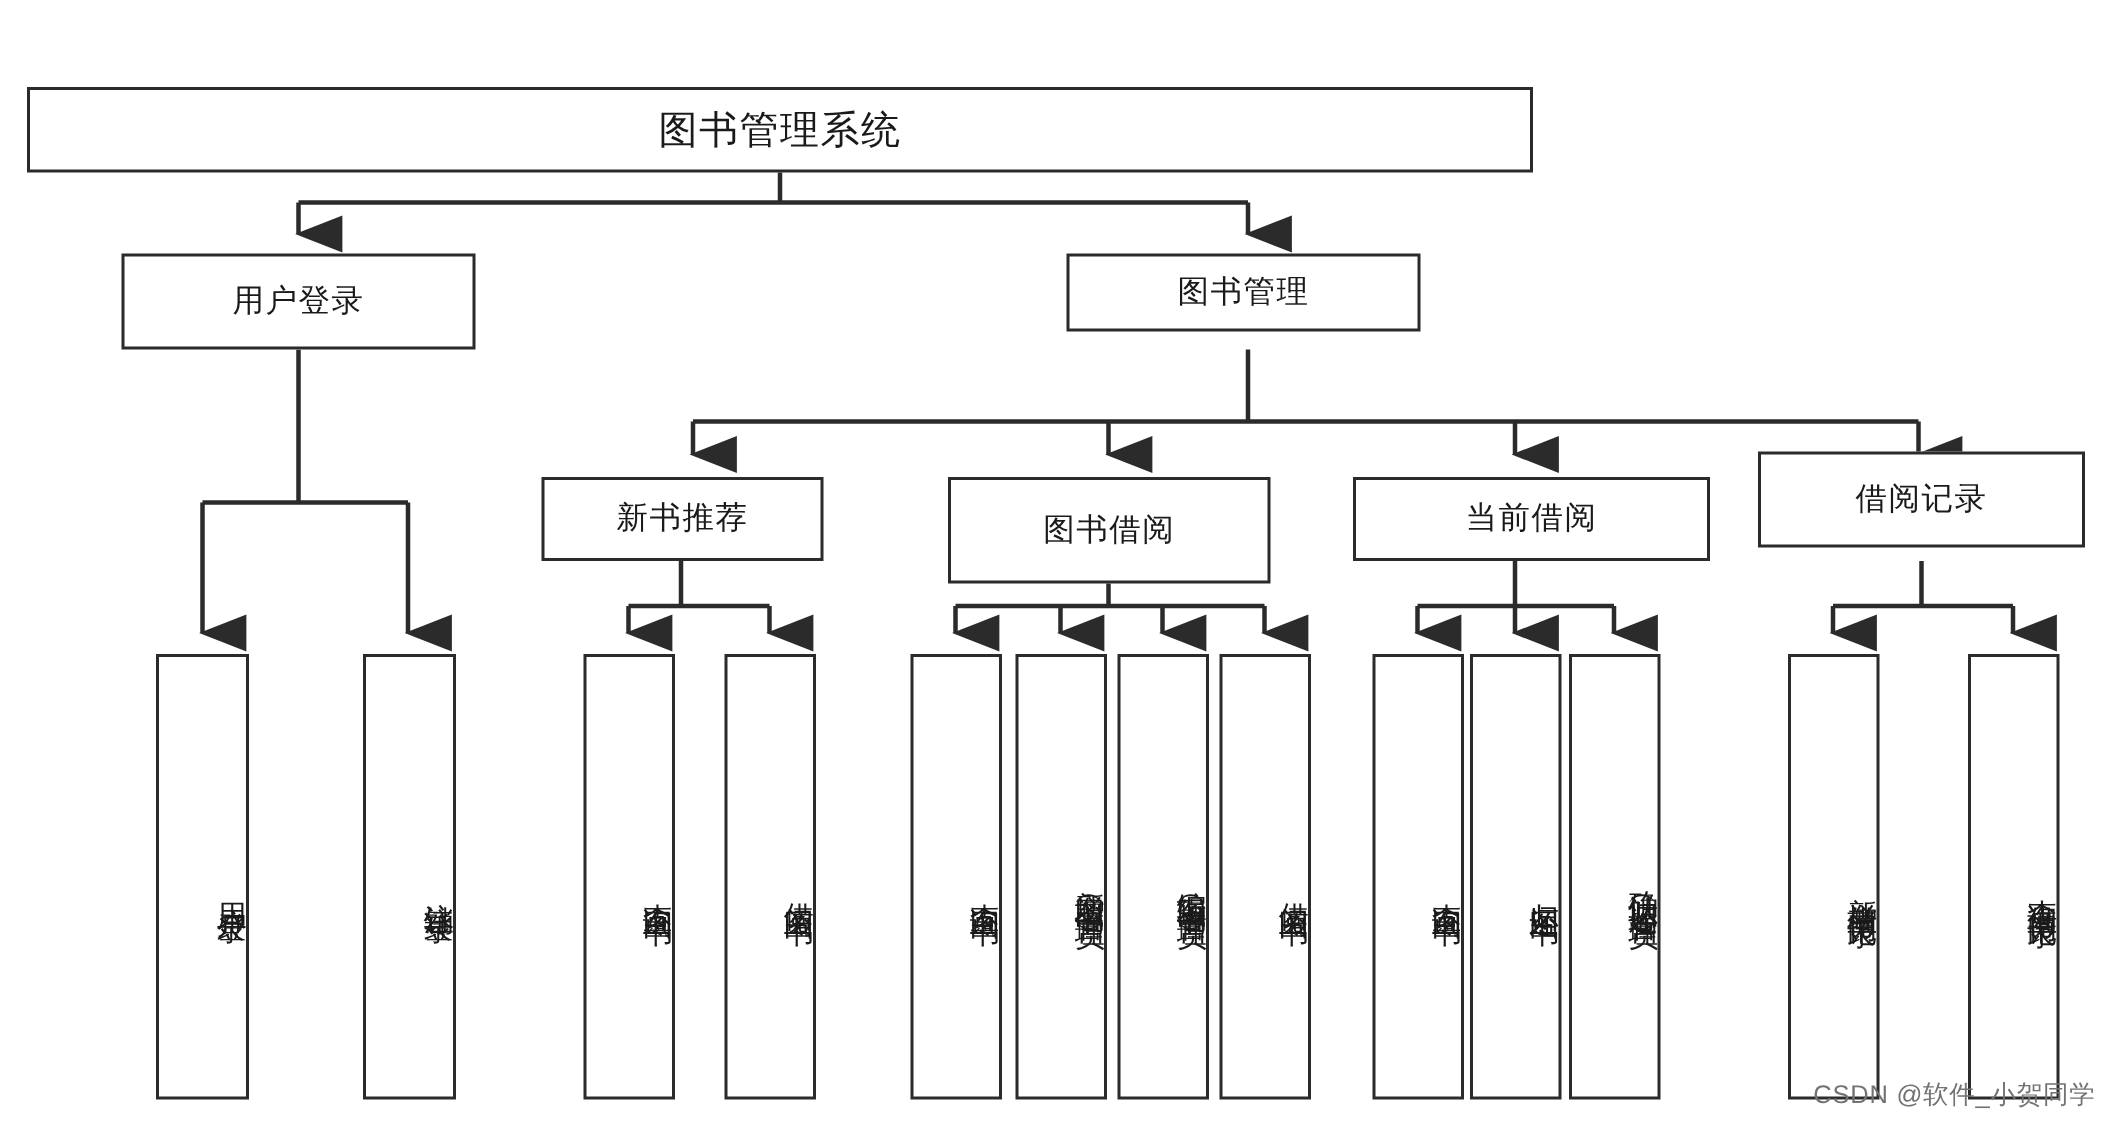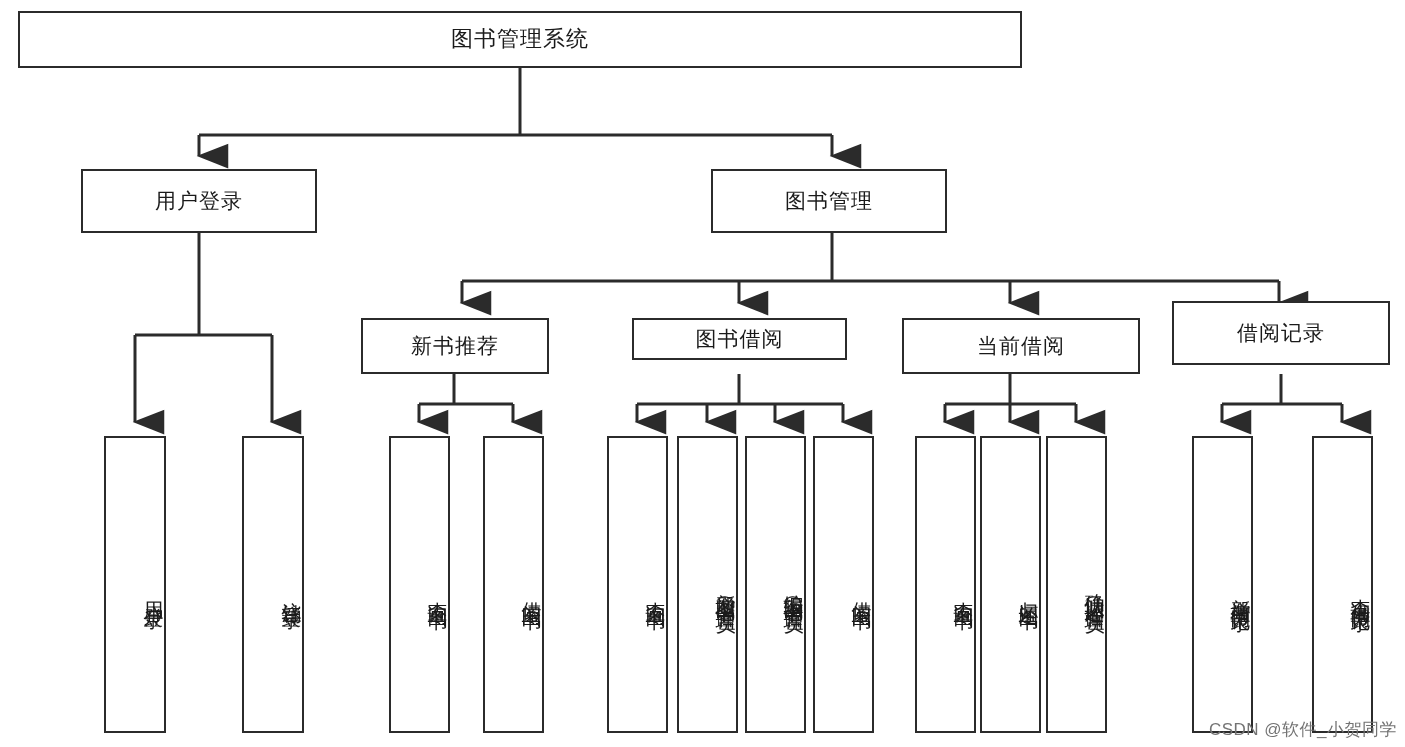--- a/index.html
+++ b/index.html
@@ -35,21 +35,22 @@
     align-items: center;
     justify-content: center;
     text-align: center;
   }
   .node.h {
     font-size: 21px;
     letter-spacing: 1px;
     line-height: 1.2;
   }
   .node.root {
-    font-size: 22px;
+    font-size: 26px;
+    margin-top: 47px;
   }
   .node.v {
     writing-mode: vertical-rl;
     text-orientation: upright;
     align-items: flex-start;
     justify-content: center;
     padding-top: 14px;
     font-size: 20px;
     letter-spacing: 3px;
     line-height: 1.0;
@@ -128,28 +129,28 @@
     </g>
   </svg>
 
   <div class="node root h" style="left:18px; top:11px; width:1004px; height:57px;">
     <span>图书管理系统</span>
   </div>
 
   <div class="node h" style="left:81px; top:169px; width:236px; height:64px;">
     <span>用户登录</span>
   </div>
-  <div class="node h" style="left:711px; top:169px; width:236px; height:64px;">
+  <div class="node h" style="left:711px; top:169px; width:236px; height:52px;">
     <span>图书管理</span>
   </div>
 
   <div class="node h" style="left:361px; top:318px; width:188px; height:56px;">
     <span>新书推荐</span>
   </div>
-  <div class="node h" style="left:632px; top:318px; width:215px; height:42px;">
+  <div class="node h" style="left:632px; top:318px; width:215px; height:71px;">
     <span>图书借阅</span>
   </div>
   <div class="node h" style="left:902px; top:318px; width:238px; height:56px;">
     <span>当前借阅</span>
   </div>
   <div class="node h" style="left:1172px; top:301px; width:218px; height:64px;">
     <span>借阅记录</span>
   </div>
 
   <div class="node v" style="left:104px; top:436px; width:62px; height:297px;">

